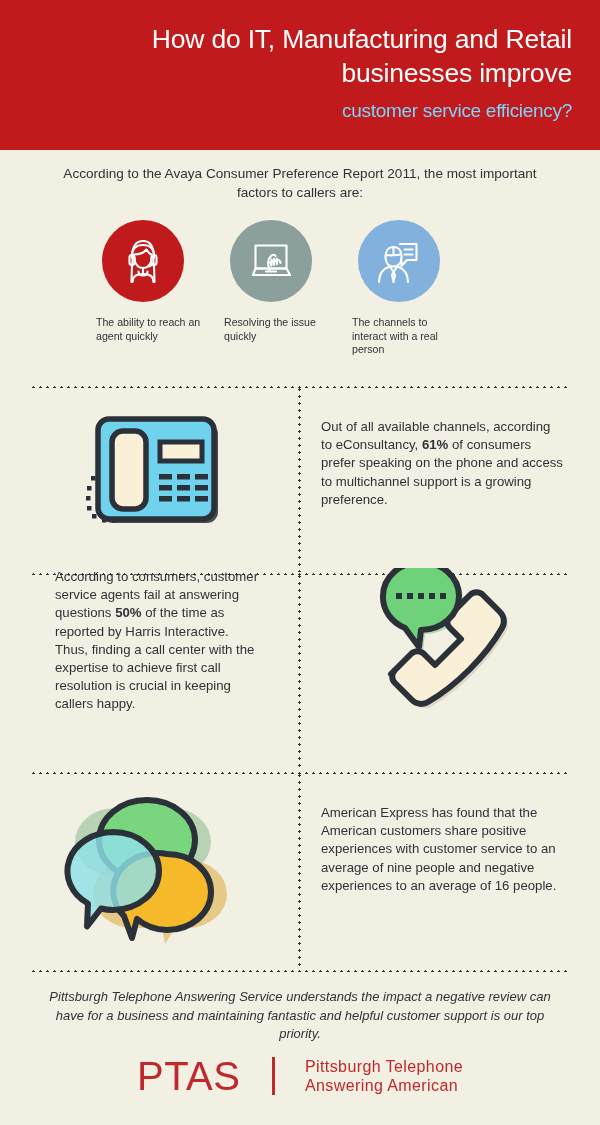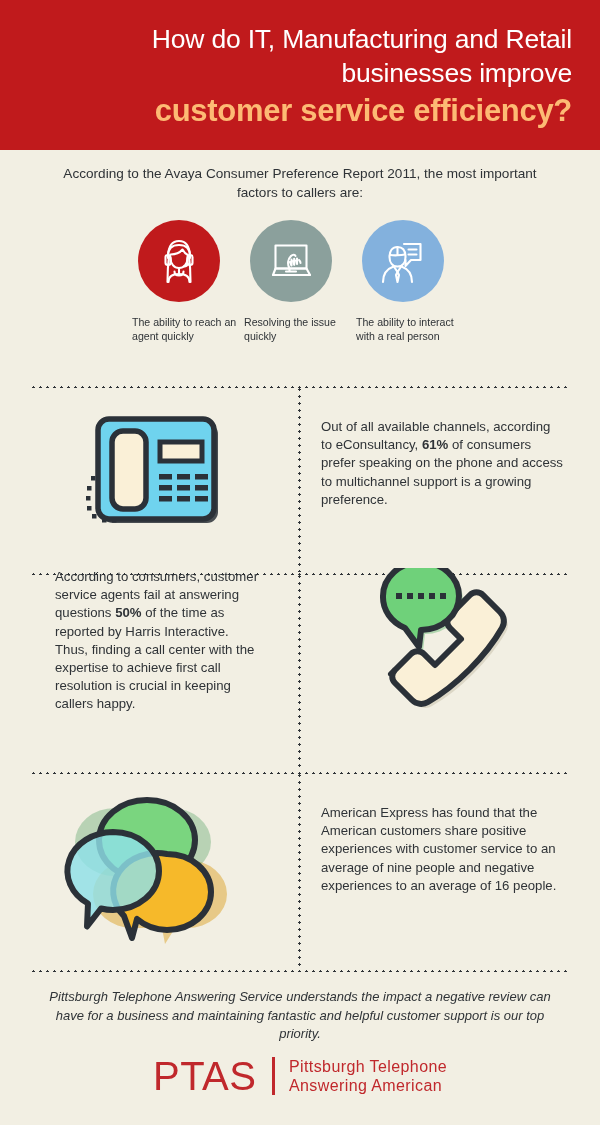--- a/index.html
+++ b/index.html
@@ -32,43 +32,43 @@
     text-align: right;
   }
   .header .line-light {
     color: #ffffff;
     font-size: 26.5px;
     font-weight: 300;
     line-height: 34px;
     letter-spacing: -0.2px;
   }
   .header .line-bold {
-    color: #fdba74;
-    font-size: 31px;
-    font-weight: bold;
+    color: #7dd3fc;
+    font-size: 19px;
+    font-weight: normal;
     line-height: 35px;
     margin-top: 3px;
     letter-spacing: -0.3px;
   }
 
   
   .intro {
     text-align: center;
     font-size: 13.6px;
     line-height: 19px;
     color: #2f3337;
     padding: 14px 62px 0 62px;
   }
 
   
   .icon-row {
     display: flex;
     padding: 18px 96px 0 96px;
-    gap: 0;
-    justify-content: center;
+    gap: 16px;
+    justify-content: flex-start;
   }
   .icon-col {
     width: 112px;
   }
   .circle {
     width: 82px;
     height: 82px;
     border-radius: 50%;
     display: flex;
     align-items: center;
@@ -143,21 +143,21 @@
     color: #2f3337;
   }
   .logo {
     position: absolute;
     top: 1055px;
     left: 0;
     width: 600px;
     display: flex;
     align-items: center;
     justify-content: center;
-    gap: 0;
+    gap: 16px;
   }
   .logo-ptas {
     font-size: 40px;
     color: #c0282c;
     letter-spacing: 0.5px;
     font-weight: normal;
     line-height: 42px;
   }
   .logo-bar {
     width: 2.5px;
@@ -239,21 +239,21 @@
             <path d="M21.5 36 L25.5 42 L29.5 36"></path>
             <path d="M11 52 C11 43.5 16 38.5 21.5 36.5"></path>
             <path d="M40 52 C40 43.5 35 38.5 29.5 36.5"></path>
             <path d="M25.5 42 L24 45 L25.5 52 L27 45 Z"></path>
             <path d="M32 14 L48.5 14 L48.5 30 L39 30 L33.5 36 L33.5 30"></path>
             <path d="M36.5 19.5 L44.5 19.5"></path>
             <path d="M36.5 24.5 L44.5 24.5"></path>
           </g>
         </svg>
       </div>
-      <div class="icon-caption">The ability to interact with a real person</div>
+      <div class="icon-caption">The channels to interact with a real person</div>
     </div>
   </div>
 
   <div class="hdot" style="top:385px;"></div>
   <div class="hdot" style="top:572px;"></div>
   <div class="hdot" style="top:771px;"></div>
   <div class="hdot" style="top:969px;"></div>
   <div class="vdot" style="top:386px;height:186px;"></div>
   <div class="vdot" style="top:573px;height:198px;"></div>
   <div class="vdot" style="top:772px;height:197px;"></div>

